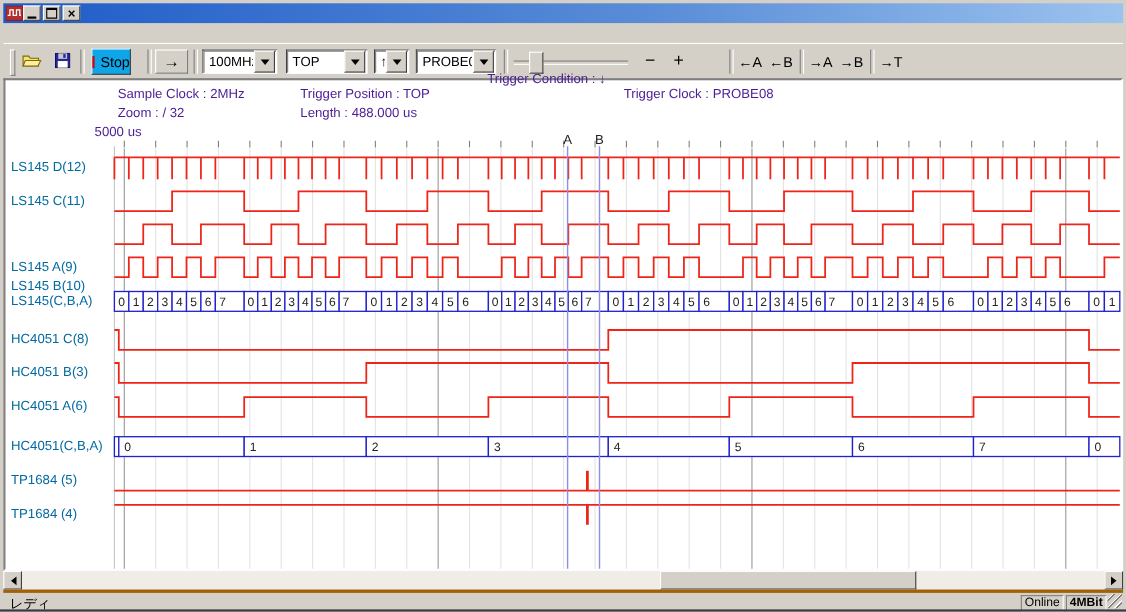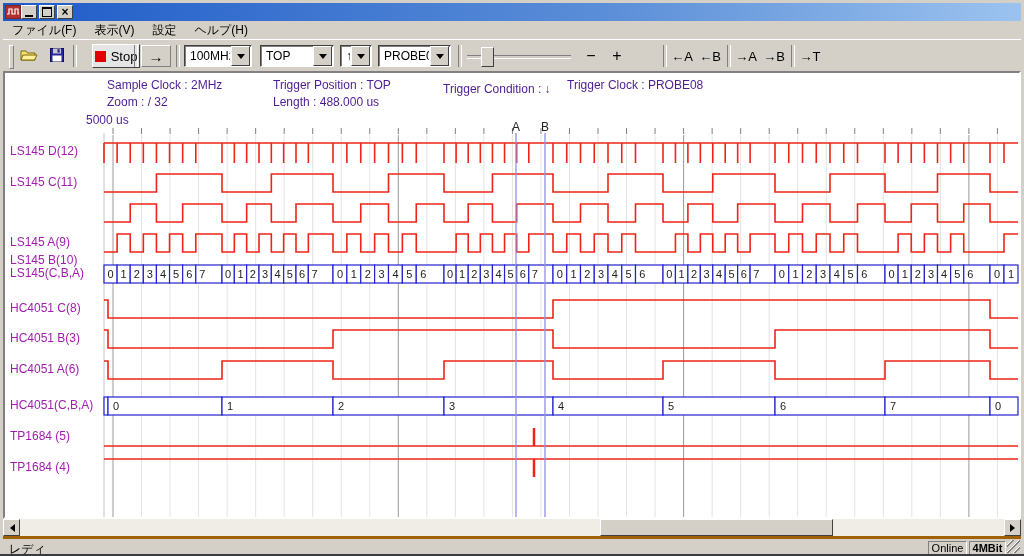--- a/index.html
+++ b/index.html
@@ -28,21 +28,21 @@
   .menuitem{padding:1px 9px;white-space:nowrap;}
 
   
   .toolbar{position:absolute;left:3px;top:39px;width:1018px;height:32px;background:#d4d0c8;
     border-top:1px solid #fff;box-sizing:border-box;font-size:13px;}
   .grip{position:absolute;left:6px;top:5px;width:3px;height:22px;border:1px solid;
     border-color:#fff #808080 #808080 #fff;}
   .tsep{position:absolute;top:5px;width:2px;height:22px;border-left:1px solid #808080;border-right:1px solid #fff;}
   .iconbtn{position:absolute;top:4px;width:24px;height:24px;background:#d4d0c8;border:none;
     display:flex;align-items:center;justify-content:center;padding:0;}
-  .stopbtn{position:absolute;left:89px;top:4px;width:48px;height:24px;background:#e5e5e5;
+  .stopbtn{position:absolute;left:80px;top:4px;width:36px;height:24px;background:#0ea5e9;
     border:1px solid;border-color:#fff #404040 #404040 #fff;display:flex;align-items:center;
     justify-content:center;gap:5px;font-size:13px;padding:0;}
   .stopsq{width:11px;height:11px;background:#e00000;display:inline-block;}
   .flatbtn{position:absolute;top:5px;height:22px;background:#d4d0c8;border:none;
     display:flex;align-items:center;justify-content:center;font-size:13px;color:#000;padding:0;}
   .runbtn{border:1px solid;border-color:#fff #808080 #808080 #fff;font-size:15px;font-weight:bold;}
   .combo{position:absolute;top:5px;height:22px;box-sizing:border-box;background:#fff;
     border:1px solid;border-color:#404040 #fff #fff #404040;box-shadow:inset 1px 1px 0 #808080;
     display:flex;align-items:center;}
   .combo .val{flex:1;padding-left:5px;font-size:12px;white-space:nowrap;overflow:hidden;}
@@ -51,21 +51,21 @@
   .tri-down{width:0;height:0;border:4px solid transparent;border-top:5px solid #000;margin-top:4px;}
   .slider-track{position:absolute;left:464px;top:15px;width:104px;height:2px;
     border-top:1px solid #808080;border-bottom:1px solid #fff;}
   .slider-thumb{position:absolute;left:478px;top:7px;width:11px;height:18px;background:#d4d0c8;
     border:1px solid;border-color:#fff #404040 #404040 #fff;}
 
   
   .client{position:absolute;left:3px;top:71px;width:1018px;height:448px;background:#fff;
     border:2px solid;border-color:#808080 #fff #fff #808080;box-sizing:border-box;}
   .hdrtext{position:absolute;font-size:12px;color:#4c1d95;white-space:nowrap;z-index:3;}
-  .chlabel{position:absolute;left:10px;font-size:12px;color:#a21caf;white-space:nowrap;z-index:3;}
+  .chlabel{position:absolute;left:10px;font-size:12px;color:#0369a1;white-space:nowrap;z-index:3;}
   #wave{position:absolute;left:0;top:0;width:1024px;height:556px;z-index:2;pointer-events:none;}
 
   
   .hscroll{position:absolute;left:3px;top:519px;width:1018px;height:17px;background:#efede5;}
   .sbtn{position:absolute;top:0;width:17px;height:17px;background:#d4d0c8;border:1px solid;
     border-color:#fff #404040 #404040 #fff;box-sizing:border-box;display:flex;align-items:center;justify-content:center;padding:0;}
   .tri-left{width:0;height:0;border:4px solid transparent;border-right:5px solid #000;margin-right:3px;}
   .tri-right{width:0;height:0;border:4px solid transparent;border-left:5px solid #000;margin-left:3px;}
   .sthumb{position:absolute;top:0;height:17px;background:#d4d0c8;border:1px solid;
     border-color:#fff #404040 #404040 #fff;box-sizing:border-box;}
@@ -98,26 +98,20 @@
         </button>
       <button class="wbtn">
           <span class="glyph-max"></span>
         </button>
       <button class="wbtn">
           <span class="glyph-x">×</span>
         </button>
     </span>
   </div>
 
-  <div class="menubar" id="menubar">
-      <span class="menuitem">ファイル(F)</span>
-      <span class="menuitem">表示(V)</span>
-      <span class="menuitem">設定</span>
-      <span class="menuitem">ヘルプ(H)</span>
-    </div>
 
   <div class="toolbar">
     <div class="grip"></div>
     <button class="iconbtn" style="left:14px;">
       <span>
         <svg width="18" height="14" viewBox="0 0 18 14">
           <path d="M1 3 L6 3 L7.5 5 L15 5 L15 12 L1 12 Z" fill="#f5e07a" stroke="#7a6a00"></path>
           <path d="M3 7 L17 7 L14.5 12 L1 12 Z" fill="#ffef9e" stroke="#7a6a00"></path>
         </svg>
       </span>
@@ -197,21 +191,21 @@
       </button>
     <div class="tsep" style="left:788px;"></div>
     <button class="flatbtn" style="left:794px;width:26px;">
         <span>→T</span>
       </button>
   </div>
 
   <div class="client"></div>
   <span class="hdrtext" style="left:107px;top:78px;">Sample Clock : 2MHz</span>
   <span class="hdrtext" style="left:273px;top:78px;">Trigger Position : TOP</span>
-  <span class="hdrtext" style="left:443px;top:82px;">Trigger Condition : ↓</span>
+  <span class="hdrtext" style="left:443px;top:64px;">Trigger Condition : ↓</span>
   <span class="hdrtext" style="left:567px;top:78px;">Trigger Clock : PROBE08</span>
   <span class="hdrtext" style="left:107px;top:95px;">Zoom : /  32</span>
   <span class="hdrtext" style="left:273px;top:95px;">Length : 488.000 us</span>
   <span class="hdrtext" style="left:86px;top:113px;">5000 us</span>
   <div id="chlabels">
       <div class="chlabel" style="top: 144px;">LS145 D(12)</div>
       <div class="chlabel" style="top: 175px;">LS145 C(11)</div>
       <div class="chlabel" style="top: 205px; margin-top: 48px;">LS145 B(10)</div>
       <div class="chlabel" style="top: 235px;">LS145 A(9)</div>
       <div class="chlabel" style="top: 266px;">LS145(C,B,A)</div>

